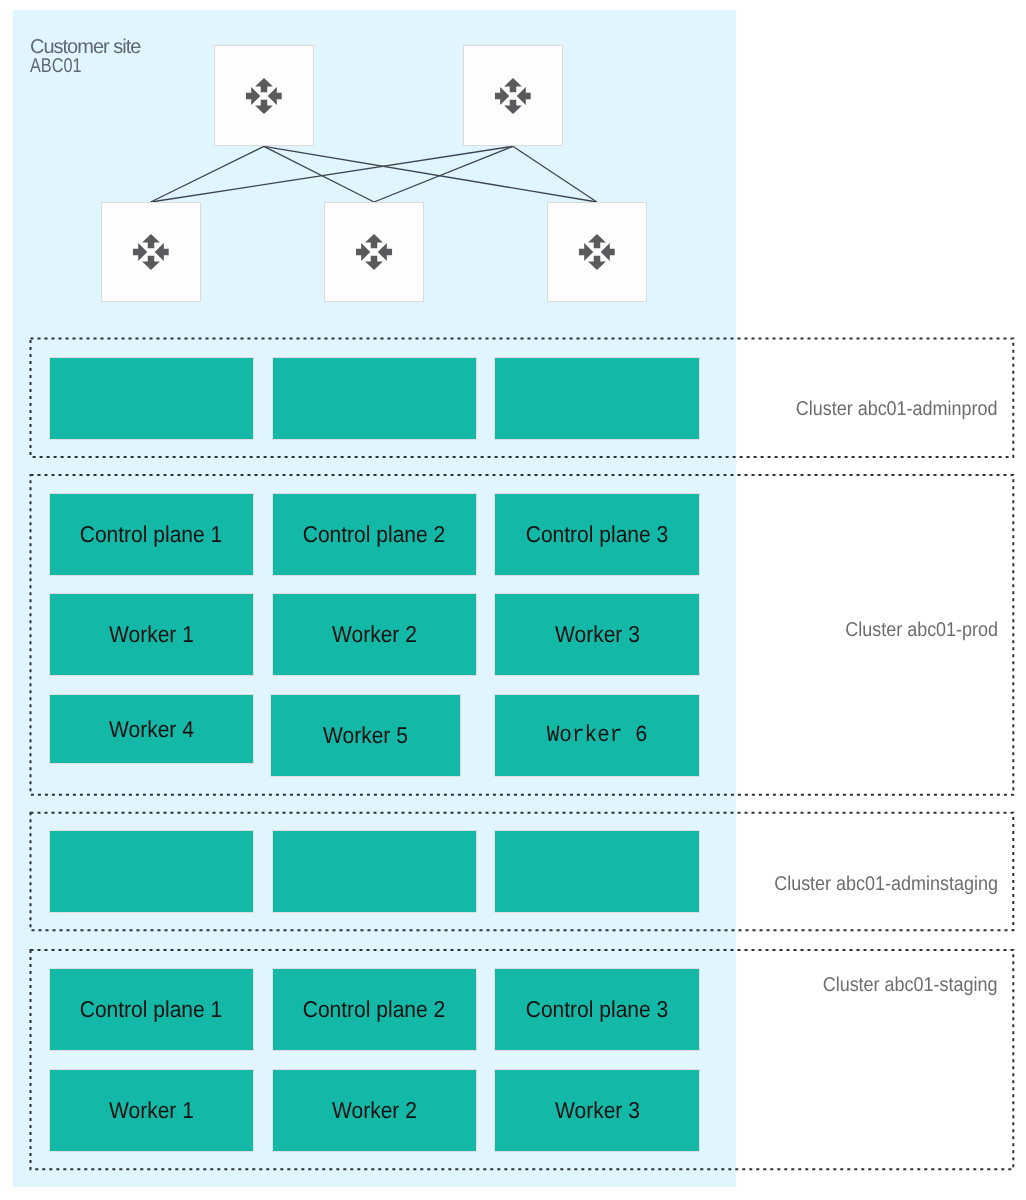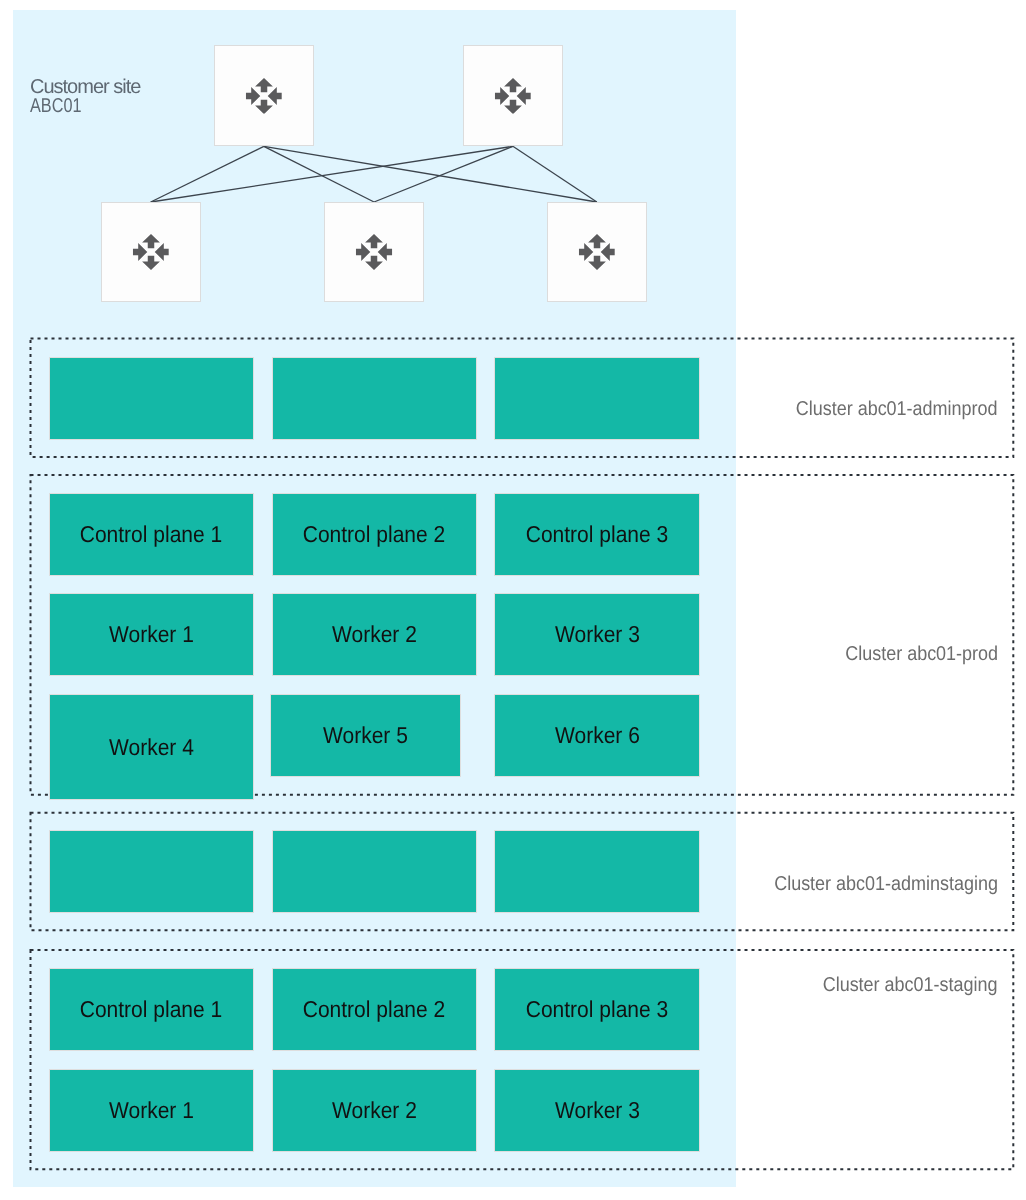--- a/index.html
+++ b/index.html
@@ -5,21 +5,21 @@
 <style>
   html,body{margin:0;padding:0;background:#ffffff;}
   body{width:1026px;height:1200px;overflow:hidden;
        font-family:"Liberation Sans",sans-serif;
        -webkit-font-smoothing:antialiased;text-rendering:geometricPrecision;}
   #stage{position:relative;width:1026px;height:1200px;transform:translateZ(0);}
 
   .site-bg{position:absolute;left:13px;top:10px;width:723px;height:1177px;background:#e1f5fe;}
 
   .site-label{position:absolute;left:30px;top:37.8px;font-size:20px;line-height:19.4px;
-              color:#5e6872;white-space:pre;margin-top:40px;}
+              color:#5e6872;white-space:pre;}
   .site-label .l1{letter-spacing:-1.0px;transform:translateZ(0);display:inline-block;}
   .site-label .l2{display:inline-block;transform:scaleX(0.812) translateZ(0);
                   transform-origin:0 50%;}
 
   .sw{position:absolute;background:#fdfdfd;border:1px solid #dcdcdc;box-sizing:border-box;}
   .sw .ico{position:absolute;left:50%;top:50%;transform:translate(-50%,-50%);
            width:36.6px;height:36.6px;}
 
   .cl-label{position:absolute;color:#6d6d6d;font-size:20px;white-space:nowrap;
             line-height:20px;}
@@ -103,46 +103,46 @@
       <div class="cl-label" style="right: 28.4px; top: 365.07px; margin-top: 34px;"><span>Cluster abc01-adminprod</span></div>
       <div class="node" style="left: 48.7px; top: 356.9px; width: 205.5px; height: 83.2px;">
         <span class="nodetext"></span>
       </div>
       <div class="node" style="left: 271.6px; top: 356.9px; width: 205.5px; height: 83.2px;">
         <span class="nodetext"></span>
       </div>
       <div class="node" style="left: 494.3px; top: 356.9px; width: 205.5px; height: 83.2px;">
         <span class="nodetext"></span>
       </div>
-      <div class="cl-label" style="right: 28.4px; top: 619.57px; margin-top: 24px;"><span>Cluster abc01-prod</span></div>
+      <div class="cl-label" style="right: 28.4px; top: 619.57px;"><span>Cluster abc01-prod</span></div>
       <div class="node" style="left: 48.7px; top: 492.8px; width: 205.5px; height: 83.2px;">
         <span class="nodetext">Control plane 1</span>
       </div>
       <div class="node" style="left: 271.6px; top: 492.8px; width: 205.5px; height: 83.2px;">
         <span class="nodetext">Control plane 2</span>
       </div>
       <div class="node" style="left: 494.3px; top: 492.8px; width: 205.5px; height: 83.2px;">
         <span class="nodetext">Control plane 3</span>
       </div>
       <div class="node" style="left: 48.7px; top: 593.3px; width: 205.5px; height: 83.2px;">
         <span class="nodetext">Worker 1</span>
       </div>
       <div class="node" style="left: 271.6px; top: 593.3px; width: 205.5px; height: 83.2px;">
         <span class="nodetext">Worker 2</span>
       </div>
       <div class="node" style="left: 494.3px; top: 593.3px; width: 205.5px; height: 83.2px;">
         <span class="nodetext">Worker 3</span>
       </div>
-      <div class="node" style="left: 48.7px; top: 694.1px; width: 205.5px; height: 106px;">
+      <div class="node" style="left: 48.7px; top: 694.1px; width: 205.5px; height: 70px;">
         <span class="nodetext">Worker 4</span>
       </div>
       <div class="node" style="left: 270px; top: 694.1px; width: 191px; height: 83.2px;">
         <span class="nodetext">Worker 5</span>
       </div>
-      <div class="node" style="left: 494.3px; top: 694.1px; width: 205.5px; height: 83.2px;">
+      <div class="node" style="left: 494.3px; top: 694.1px; width: 205.5px; height: 83.2px; font-family: Liberation Mono, monospace;">
         <span class="nodetext">Worker 6</span>
       </div>
       <div class="cl-label" style="right: 28.4px; top: 837.57px; margin-top: 36px;"><span>Cluster abc01-adminstaging</span></div>
       <div class="node" style="left: 48.7px; top: 830px; width: 205.5px; height: 83.2px;">
         <span class="nodetext"></span>
       </div>
       <div class="node" style="left: 271.6px; top: 830px; width: 205.5px; height: 83.2px;">
         <span class="nodetext"></span>
       </div>
       <div class="node" style="left: 494.3px; top: 830px; width: 205.5px; height: 83.2px;">

